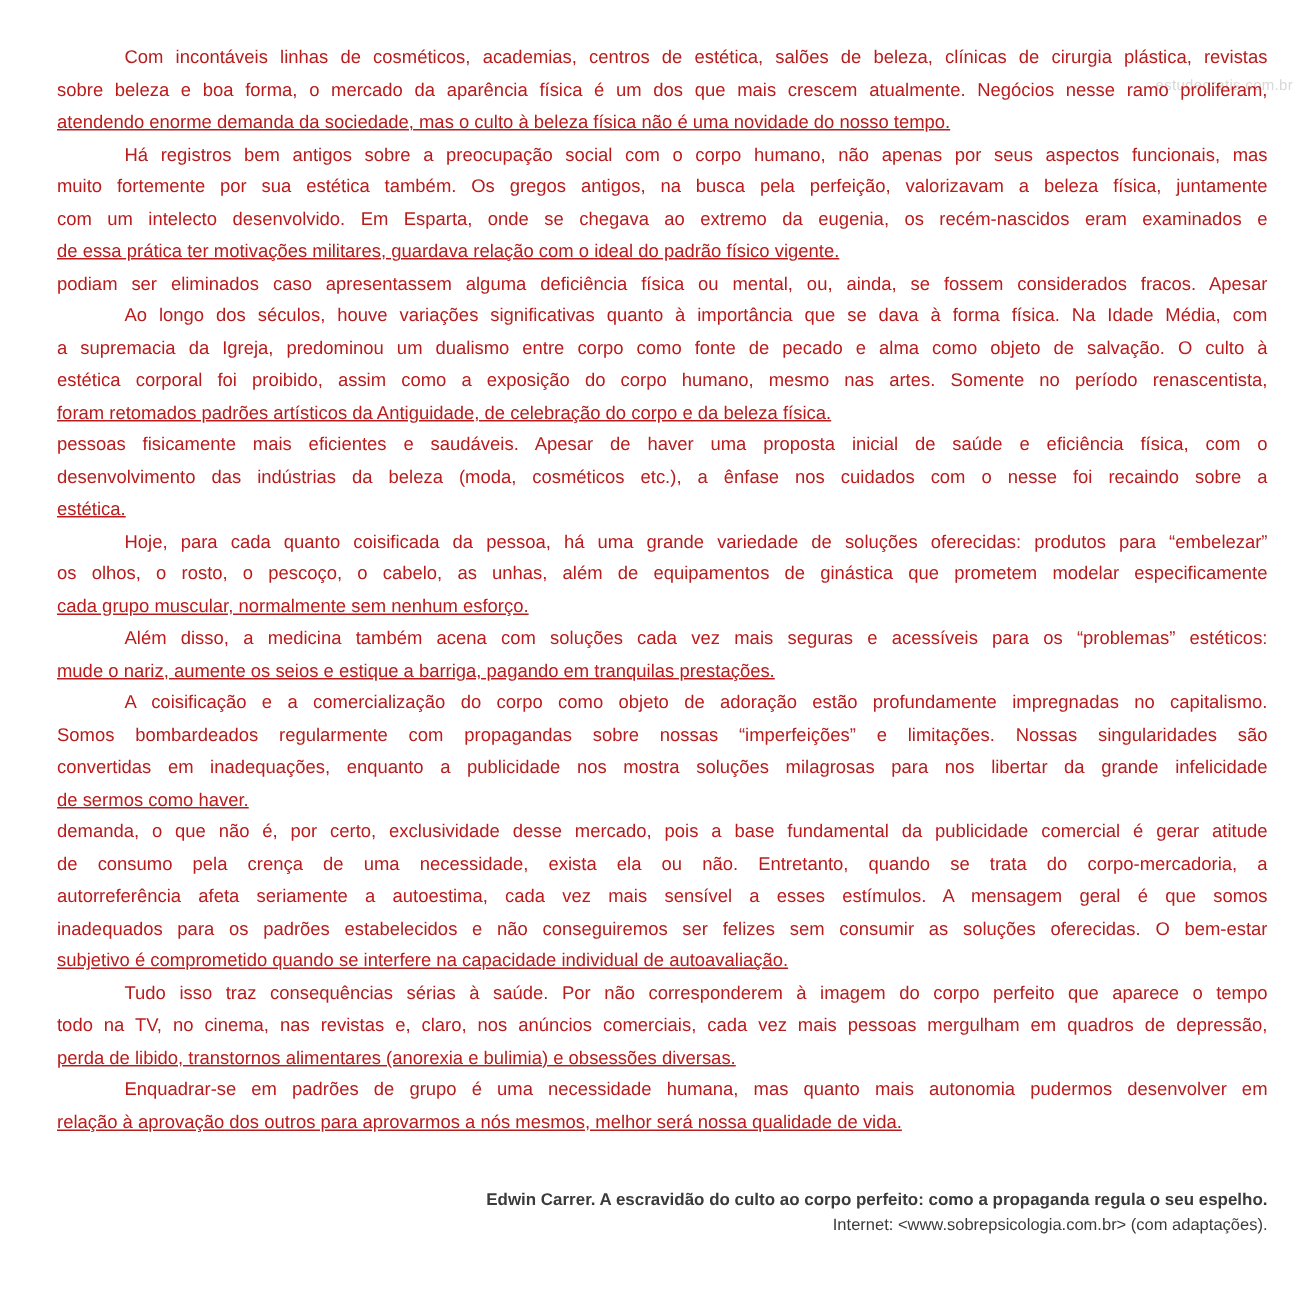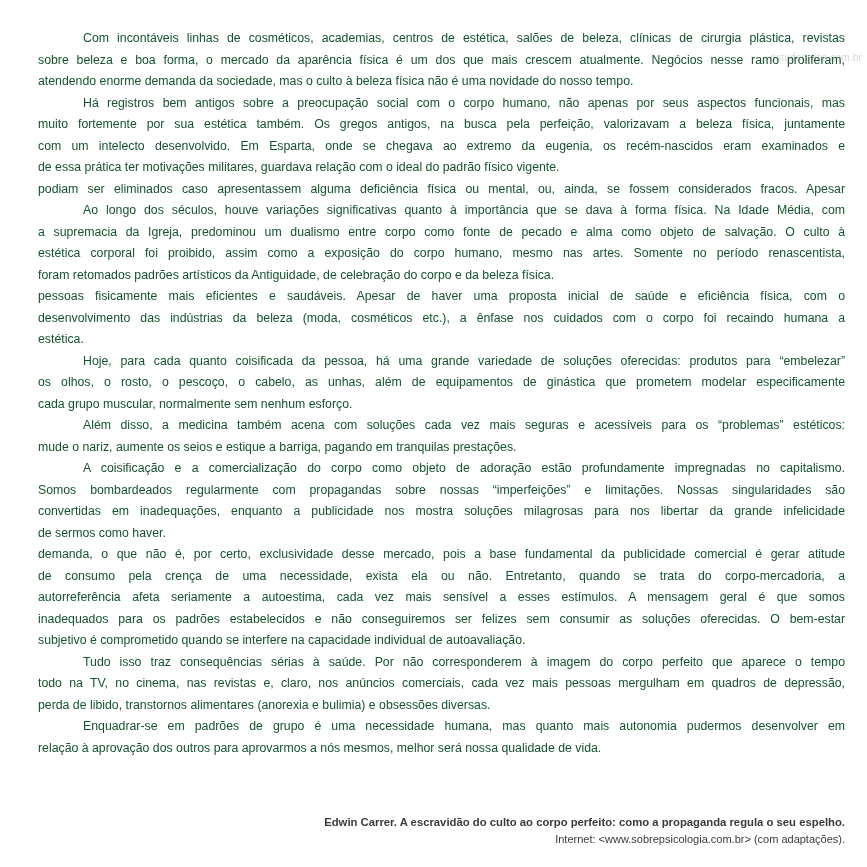--- a/index.html
+++ b/index.html
@@ -30,35 +30,36 @@
     position: absolute;
     top: 28px;
     left: 38px;
     width: 807px;
   }
   .line {
     position: relative;
     height: 21.5px;
     line-height: 21.5px;
     font-size: 12.3px;
-    color: #14532d;
+    color: #b91c1c;
     text-align: justify;
     text-align-last: justify;
     overflow: hidden;
     white-space: normal;
   }
   .line.lastline {
     text-align-last: left;
+    text-decoration: underline;
   }
   .line.firstline {
     text-indent: 45px;
   }
   .citation {
     position: absolute;
-    top: 814px;
+    top: 792px;
     left: 38px;
     width: 807px;
     text-align: right;
     color: #3b3b3b;
   }
   .citation .cit1 {
     font-size: 11.3px;
     font-weight: bold;
     line-height: 16.5px;
   }
@@ -83,21 +84,21 @@
       <div class="line firstline">Há registros bem antigos sobre a preocupação social com o corpo humano, não apenas por seus aspectos funcionais, mas</div>
       <div class="line">muito fortemente por sua estética também. Os gregos antigos, na busca pela perfeição, valorizavam a beleza física, juntamente</div>
       <div class="line">com um intelecto desenvolvido. Em Esparta, onde se chegava ao extremo da eugenia, os recém-nascidos eram examinados e</div>
       <div class="line lastline">de essa prática ter motivações militares, guardava relação com o ideal do padrão físico vigente.</div>
       <div class="line">podiam ser eliminados caso apresentassem alguma deficiência física ou mental, ou, ainda, se fossem considerados fracos. Apesar</div>
       <div class="line firstline">Ao longo dos séculos, houve variações significativas quanto à importância que se dava à forma física. Na Idade Média, com</div>
       <div class="line">a supremacia da Igreja, predominou um dualismo entre corpo como fonte de pecado e alma como objeto de salvação. O culto à</div>
       <div class="line">estética corporal foi proibido, assim como a exposição do corpo humano, mesmo nas artes. Somente no período renascentista,</div>
       <div class="line lastline">foram retomados padrões artísticos da Antiguidade, de celebração do corpo e da beleza física.</div>
       <div class="line">pessoas fisicamente mais eficientes e saudáveis. Apesar de haver uma proposta inicial de saúde e eficiência física, com o</div>
-      <div class="line">desenvolvimento das indústrias da beleza (moda, cosméticos etc.), a ênfase nos cuidados com o corpo foi recaindo humana a</div>
+      <div class="line">desenvolvimento das indústrias da beleza (moda, cosméticos etc.), a ênfase nos cuidados com o nesse foi recaindo sobre a</div>
       <div class="line lastline">estética.</div>
       <div class="line firstline">Hoje, para cada quanto coisificada da pessoa, há uma grande variedade de soluções oferecidas: produtos para “embelezar”</div>
       <div class="line">os olhos, o rosto, o pescoço, o cabelo, as unhas, além de equipamentos de ginástica que prometem modelar especificamente</div>
       <div class="line lastline">cada grupo muscular, normalmente sem nenhum esforço.</div>
       <div class="line firstline">Além disso, a medicina também acena com soluções cada vez mais seguras e acessíveis para os “problemas” estéticos:</div>
       <div class="line lastline">mude o nariz, aumente os seios e estique a barriga, pagando em tranquilas prestações.</div>
       <div class="line firstline">A coisificação e a comercialização do corpo como objeto de adoração estão profundamente impregnadas no capitalismo.</div>
       <div class="line">Somos bombardeados regularmente com propagandas sobre nossas “imperfeições” e limitações. Nossas singularidades são</div>
       <div class="line">convertidas em inadequações, enquanto a publicidade nos mostra soluções milagrosas para nos libertar da grande infelicidade</div>
       <div class="line lastline">de sermos como haver.</div>

